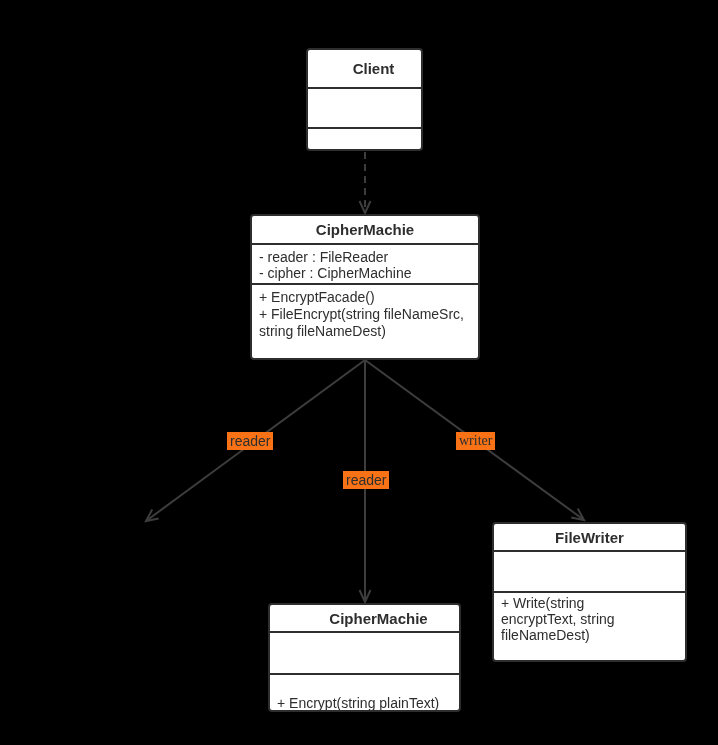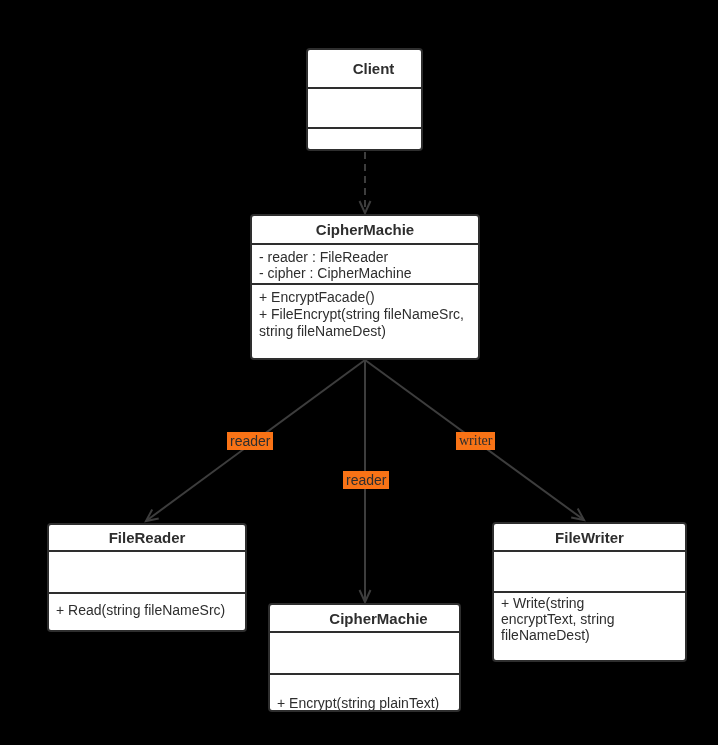--- a/index.html
+++ b/index.html
@@ -101,27 +101,20 @@
     <div class="uml-section s-attr">
       <div class="line">- reader : FileReader</div>
       <div class="line">- cipher : CipherMachine</div>
     </div>
     <div class="uml-section s-meth">
       <div class="line">+ EncryptFacade()</div>
       <div class="wrap">+ FileEncrypt(string fileNameSrc, string fileNameDest)</div>
     </div>
   </div>
 
-  <div class="uml-class c-reader">
-    <div class="uml-title">FileReader</div>
-    <div class="uml-section s-attr"></div>
-    <div class="uml-section s-meth">
-      <div class="line">+ Read(string fileNameSrc)</div>
-    </div>
-  </div>
 
   <div class="uml-class c-cipher">
     <div class="uml-title">CipherMachie</div>
     <div class="uml-section s-attr"></div>
     <div class="uml-section s-meth">
       <div class="line">+ Encrypt(string plainText)</div>
     </div>
   </div>
 
   <div class="uml-class c-writer">

